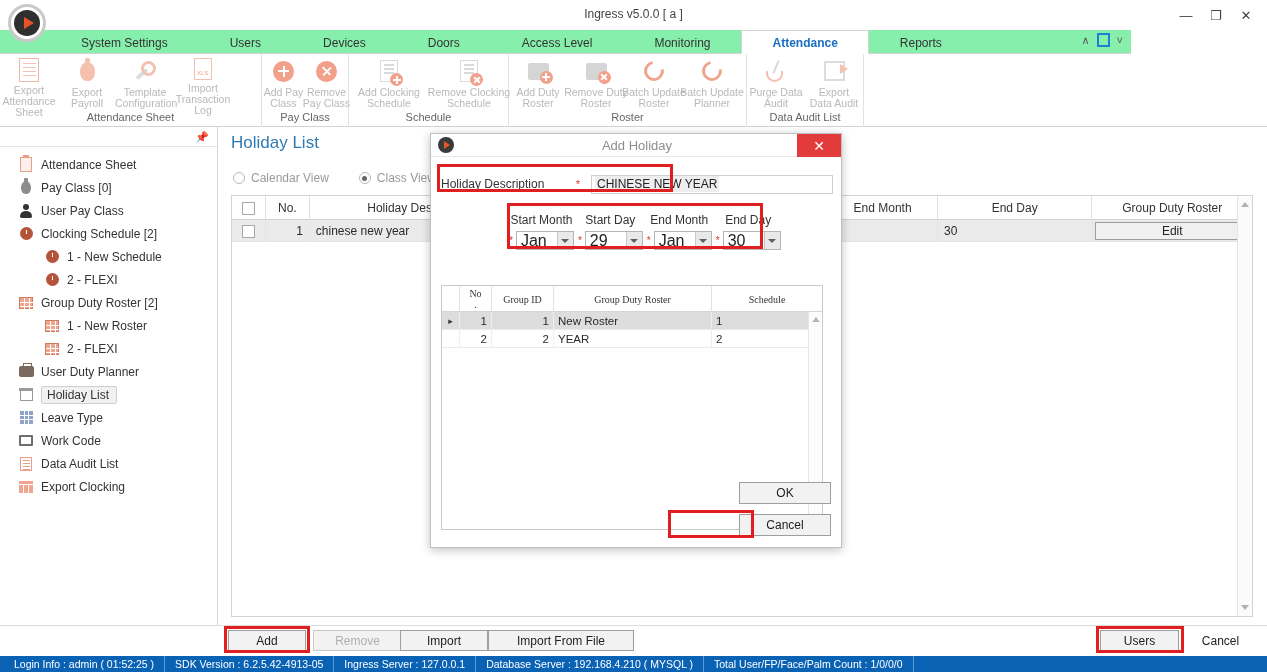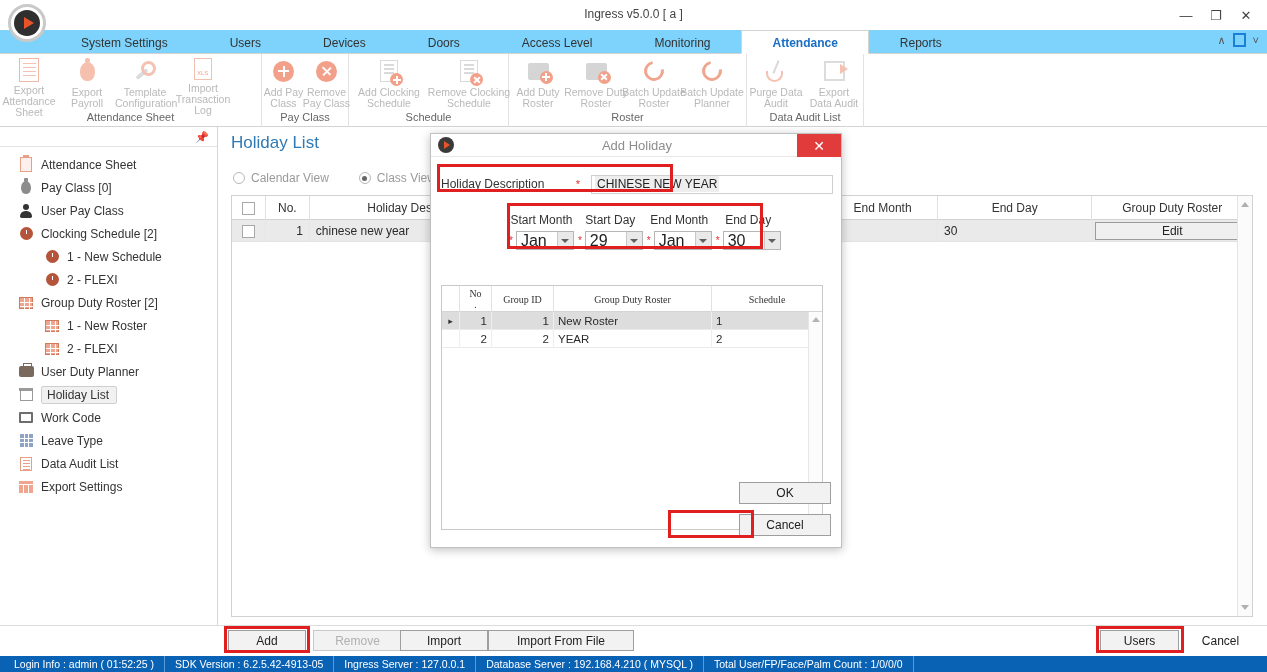--- a/index.html
+++ b/index.html
@@ -44,22 +44,22 @@
   }
   .applogo .tri {
     width:0;height:0;margin-left:3px;
     border-top:6px solid transparent;
     border-bottom:6px solid transparent;
     border-left:10px solid #e8532a;
   }
 
   
   .tabstrip {
-    position:absolute; top:30px; left:0; width:1267px; height:24px;
-    background:#7dd3fc;
+    position:absolute; top:30px; left:0; width:1131px; height:24px;
+    background:#86efac;
     border-bottom:1px solid #d3d3d3;
   }
   .tabs { position:absolute; left:50px; top:0; display:flex; height:24px; }
   .tab {
     padding:0 30px; height:24px; line-height:24px;
     font-size:12px; color:#333; cursor:default;
     border:1px solid transparent; border-bottom:none;
   }
   .tab.active {
     color:#1a6fc4; font-weight:bold;
@@ -649,50 +649,50 @@
         <span class="sb-ico">
             <span class="ic-cal"></span>
           </span>
         <span class="sb-lbl">Holiday List</span>
       </div>
     </div>
 
     <div class="sb-item-wrap">
       <div class="sb-item">
         <span class="sb-ico">
+            <span class="ic-leave"></span>
+          </span>
+        <span class="sb-lbl">Leave Type</span>
+      </div>
+    </div>
+
+    <div class="sb-item-wrap">
+      <div class="sb-item">
+        <span class="sb-ico">
             <span class="ic-work"></span>
           </span>
         <span class="sb-lbl">Work Code</span>
       </div>
     </div>
 
     <div class="sb-item-wrap">
       <div class="sb-item">
         <span class="sb-ico">
-            <span class="ic-leave"></span>
-          </span>
-        <span class="sb-lbl">Leave Type</span>
-      </div>
-    </div>
-
-    <div class="sb-item-wrap">
-      <div class="sb-item">
-        <span class="sb-ico">
             <span class="ic-audit"></span>
           </span>
         <span class="sb-lbl">Data Audit List</span>
       </div>
     </div>
 
     <div class="sb-item-wrap">
       <div class="sb-item">
         <span class="sb-ico">
             <span class="ic-sched"></span>
           </span>
-        <span class="sb-lbl">Export Settings</span>
+        <span class="sb-lbl">Export Clocking</span>
       </div>
     </div>
 
   </div>
 </div>
 
 <div class="main">
   <div class="page-title">Holiday List</div>
 
   <div class="view-radios">

